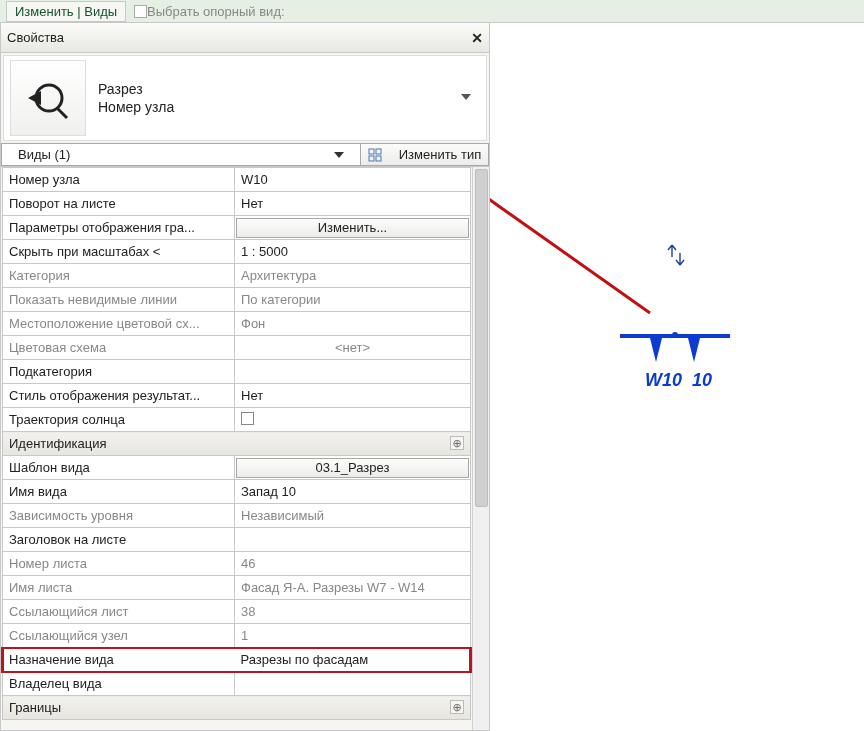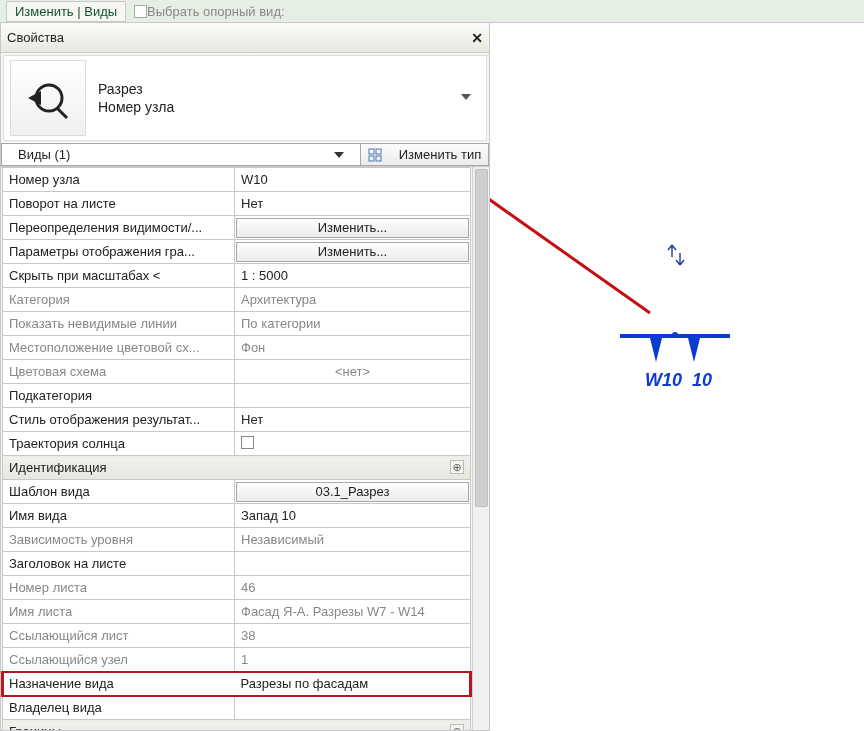--- a/index.html
+++ b/index.html
@@ -282,26 +282,20 @@
         <tbody>
             <tr>
           <td class="lbl">Номер узла</td>
           <td class="val">W10</td>
         </tr>
         <tr>
           <td class="lbl">Поворот на листе</td>
           <td class="val">Нет</td>
         </tr>
         <tr>
-          <td class="lbl">Переопределения видимости/...</td>
-          <td class="val" style="padding:1px">
-                <span class="mini-btn">Изменить...</span>
-              </td>
-        </tr>
-        <tr>
           <td class="lbl">Параметры отображения гра...</td>
           <td class="val" style="padding:1px">
                 <span class="mini-btn">Изменить...</span>
               </td>
         </tr>
         <tr>
           <td class="lbl">Скрыть при масштабах &lt;</td>
           <td class="val">1 : 5000</td>
         </tr>
         <tr class="disabled-row">

